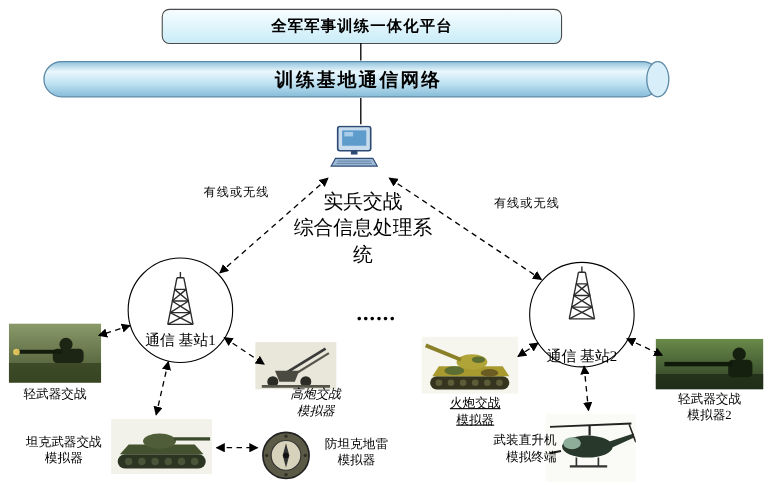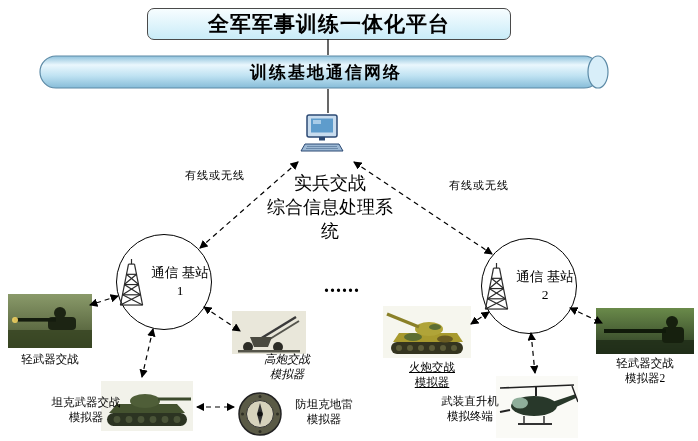--- a/index.html
+++ b/index.html
@@ -11,29 +11,29 @@
   svg{display:block;}
   .layer{position:absolute;left:0;top:0;width:698px;height:441px;}
   #bg-layer{z-index:0;}
   #wire-layer{z-index:3;pointer-events:none;}
 
   .platform-box{
     left:147px;top:8px;width:362px;height:30px;z-index:1;
     border:1px solid #4a4a4a;border-radius:7px;
     background:linear-gradient(#f7fdff,#c9ecf8);
     display:flex;align-items:center;justify-content:center;
-    font-size:21px;font-weight:600;letter-spacing:1px;
+    font-size:14px;font-weight:600;letter-spacing:1px;
   }
   .bus-label{
     left:196px;top:61px;width:260px;z-index:1;text-align:center;
     font-size:17px;font-weight:bold;letter-spacing:2px;
   }
   .station{
     width:94px;height:94px;border:1.2px solid #000;border-radius:50%;background:#fff;z-index:1;
-    display:flex;align-items:center;justify-content:center;gap:3px;
+    display:flex;align-items:center;justify-content:center;gap:3px;flex-direction:column;
   }
   .station .txt{font-size:13.5px;line-height:1.35;text-align:center;}
   .label{z-index:2;font-size:11.5px;line-height:1.32;text-align:center;}
   .label .l{display:block;}
   .proc-label{left:262px;top:172px;width:136px;font-size:18px;}
   .link-label{font-size:11px;letter-spacing:1px;}
   .ellipsis{
     left:312px;top:274px;width:60px;z-index:1;text-align:center;
     font-size:20px;font-weight:bold;letter-spacing:1px;
   }
@@ -165,21 +165,21 @@
         <circle cx="28" cy="38.5" r="3.4" fill="#4a5438"></circle>
       <circle cx="40" cy="38.5" r="3.4" fill="#4a5438"></circle>
         <circle cx="52" cy="38.5" r="3.4" fill="#4a5438"></circle>
       <circle cx="64" cy="38.5" r="3.4" fill="#4a5438"></circle>
         <circle cx="76" cy="38.5" r="3.4" fill="#4a5438"></circle>
       <polygon points="8,32 84,32 76,23 16,23" fill="#44522f"></polygon>
       <ellipse cx="44" cy="20" rx="15" ry="7" fill="#4f5e38"></ellipse>
       <rect x="57" y="16.5" width="33" height="3" fill="#3c4a2c"></rect>
     </svg>
   </div>
-  <div class="abs label" style="left:16px;top:395px;width:84px;margin-left:28px;">
+  <div class="abs label" style="left:16px;top:395px;width:84px;">
     <span class="l">坦克武器交战</span>
     <span class="l">模拟器</span>
   </div>
 
   <div class="abs photo" style="left:232px;top:311px;width:74px;height:43px;">
     <svg viewBox="0 0 74 43">
       <rect width="74" height="43" fill="#e9e7da"></rect>
       <line x1="28" y1="28" x2="64" y2="6" stroke="#3a3a3a" stroke-width="2.5"></line>
       <line x1="33" y1="31" x2="67" y2="10" stroke="#55554d" stroke-width="2"></line>
       <polygon points="18,26 40,26 36,36 22,36" fill="#4a4a40"></polygon>
@@ -241,21 +241,21 @@
       <polygon points="56,26 80,18 80,22 58,32" fill="#28382a"></polygon>
       <line x1="76" y1="10" x2="82" y2="26" stroke="#222" stroke-width="1.4"></line>
       <ellipse cx="38" cy="30" rx="23" ry="10" fill="#28382a"></ellipse>
       <ellipse cx="24" cy="27" rx="8" ry="5.5" fill="#8fae9a"></ellipse>
       <line x1="14" y1="34" x2="4" y2="36" stroke="#222" stroke-width="2"></line>
       <line x1="28" y1="40" x2="28" y2="48" stroke="#333" stroke-width="1.5"></line>
       <line x1="48" y1="40" x2="48" y2="48" stroke="#333" stroke-width="1.5"></line>
       <line x1="22" y1="48" x2="56" y2="48" stroke="#333" stroke-width="2"></line>
     </svg>
   </div>
-  <div class="abs label" style="left:434px;top:394px;width:72px;">
+  <div class="abs label" style="left:434px;top:394px;width:72px;text-align:right;">
     <span class="l">武装直升机</span>
     <span class="l">模拟终端</span>
   </div>
 
   <div class="abs photo" style="left:596px;top:308px;width:98px;height:46px;">
     <svg viewBox="0 0 98 46">
       <defs>
           <linearGradient id="g2" x1="0" y1="0" x2="0" y2="1">
         <stop offset="0" stop-color="#6a8a4a"></stop>
             <stop offset="1" stop-color="#2a3a22"></stop>

